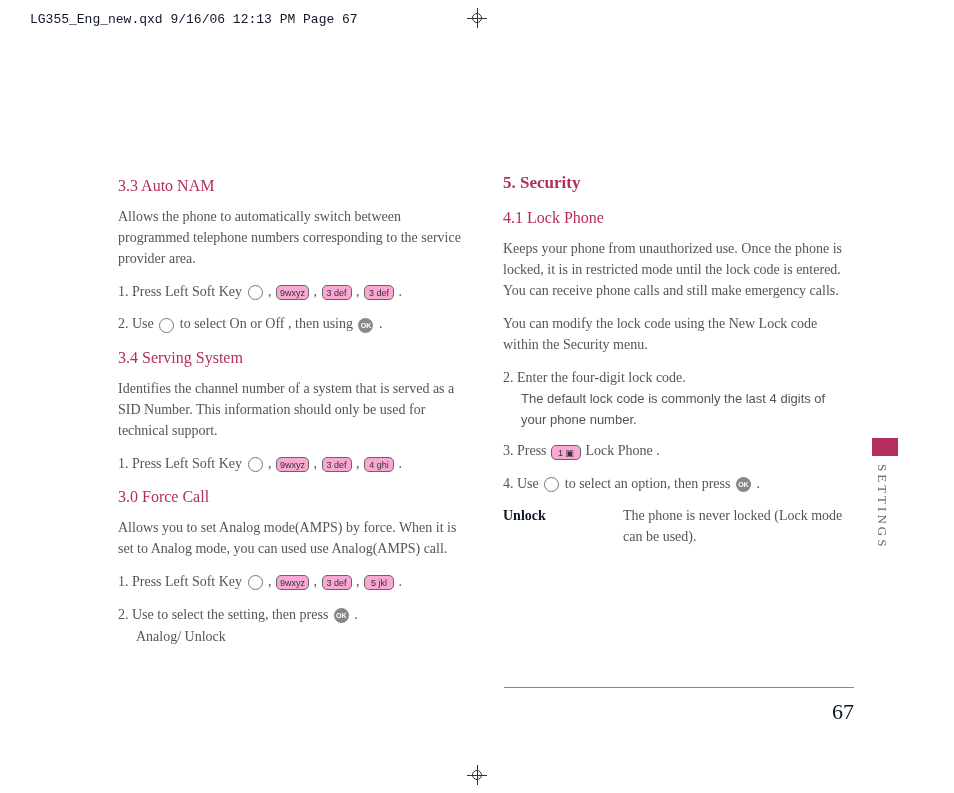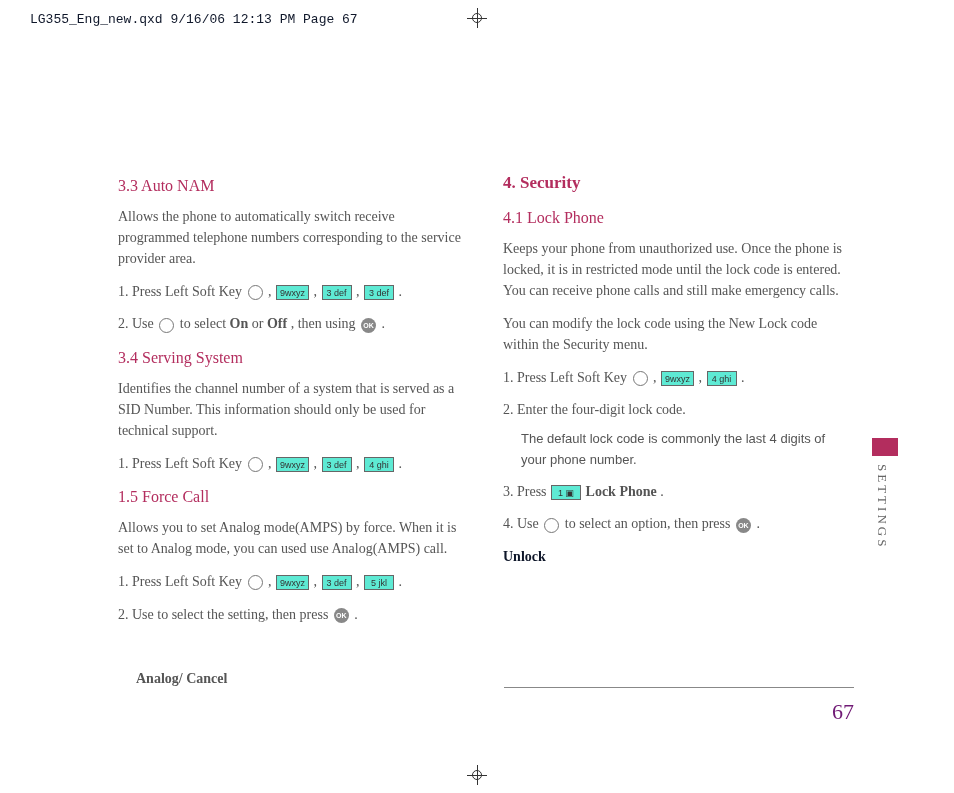--- a/index.html
+++ b/index.html
@@ -97,22 +97,22 @@
       line-height: 1.5;
     }
     .step {
       margin-bottom: 10px;
       line-height: 1.6;
     }
     .ikey {
       display: inline-block;
       vertical-align: middle;
       border: 1px solid #666;
-      border-radius: 0;
-      background: #5eead4;
+      border-radius: 5px;
+      background: #f9a8d4;
       height: 15px;
       min-width: 30px;
       font-size: 9px;
       line-height: 14px;
       text-align: center;
       padding: 0 3px;
       font-family: Arial, sans-serif;
       color: #333;
       margin: 0 1px;
     }
@@ -135,21 +135,21 @@
       border-radius: 50%;
       background: #888;
       color: #fff;
       font-size: 7px;
       line-height: 15px;
       text-align: center;
       font-family: Arial, sans-serif;
       font-weight: bold;
       margin: 0 2px;
     }
-    .bold { font-weight: bold; margin-top: 42px; }
+    .bold { font-weight: normal; }
     .condensed { font-family: Arial, sans-serif; font-size: 13px; }
     .unlock-row { display: flex; gap: 20px; }
     .unlock-label { color: #0f172a; font-weight: bold; font-family: Georgia, serif; width: 100px; flex-shrink: 0; }
     .unlock-desc { flex: 1; }
     .side-tab {
       position: absolute;
       right: 62px;
       top: 438px;
       width: 20px;
     }
@@ -172,21 +172,21 @@
       right: 100px;
       width: 350px;
       border-top: 1px solid #888;
     }
     .page-num {
       position: absolute;
       bottom: 65px;
       right: 100px;
       font-family: Georgia, serif;
       font-size: 22px;
-      color: #701a75;
+      color: #0f172a;
     }
     .indent { padding-left: 18px; }
   </style>
 </head>
 <body>
 
 <div class="doc-header">LG355_Eng_new.qxd  9/16/06  12:13 PM  Page 67</div>
 
 <div class="crop-top">
     <div class="crop-mark">
@@ -195,21 +195,21 @@
   </div>
 <div class="crop-bottom">
     <div class="crop-mark">
       <div class="circle"></div>
     </div>
   </div>
 
 <div class="content-area">
   <div class="column">
     <div class="h-minor">3.3 Auto NAM</div>
-    <p>Allows the phone to automatically switch receive programmed telephone numbers corresponding to the service provider area.</p>
+    <p>Allows the phone to automatically switch between programmed telephone numbers corresponding to the service provider area.</p>
     <div class="step">
       <span>1. Press Left Soft Key </span>
       <span class="iround"></span>
       <span> , </span>
       <span class="ikey">9wxyz</span>
       <span> , </span>
       <span class="ikey">3 def</span>
       <span> , </span>
       <span class="ikey">3 def</span>
       <span> .</span>
@@ -233,77 +233,69 @@
       <span class="iround"></span>
       <span> , </span>
       <span class="ikey">9wxyz</span>
       <span> , </span>
       <span class="ikey">3 def</span>
       <span> , </span>
       <span class="ikey">4 ghi</span>
       <span> .</span>
     </div>
 
-    <div class="h-minor">1.5 Force Call</div>
+    <div class="h-minor">3.0 Force Call</div>
     <p>Allows you to set Analog mode(AMPS) by force. When it is set to Analog mode, you can used use Analog(AMPS) call.</p>
     <div class="step">
       <span>1. Press Left Soft Key </span>
       <span class="iround"></span>
       <span> , </span>
       <span class="ikey">9wxyz</span>
       <span> , </span>
       <span class="ikey">3 def</span>
       <span> , </span>
       <span class="ikey">5 jkl</span>
       <span> .</span>
     </div>
     <div class="step">
       <span>2. Use  to select the setting, then press </span>
       <span class="iok">OK</span>
       <span> .</span>
-      <div class="indent bold">Analog/ Cancel</div>
+      <div class="indent bold">Analog/ Unlock</div>
     </div>
   </div>
 
   <div class="column">
-    <div class="h-major">4. Security</div>
+    <div class="h-major">5. Security</div>
 
     <div class="h-minor">4.1 Lock Phone</div>
     <p>Keeps your phone from unauthorized use. Once the phone is locked, it is in restricted mode until the lock code is entered. You can receive phone calls and still make emergency calls.</p>
     <p>You can modify the lock code using the New Lock code within the Security menu.</p>
 
     <div class="step">
-      <span>1. Press Left Soft Key </span>
-      <span class="iround"></span>
-      <span> , </span>
-      <span class="ikey">9wxyz</span>
-      <span> , </span>
-      <span class="ikey">4 ghi</span>
-      <span> .</span>
-    </div>
-    <div class="step">
       <div>2. Enter the four-digit lock code.</div>
-      <div class="indent condensed" style="margin-top:8px">The default lock code is commonly the last 4 digits of your phone number.</div>
+      <div class="indent condensed" style="margin-top:0">The default lock code is commonly the last 4 digits of your phone number.</div>
     </div>
     <div class="step">
       <span>3. Press </span>
       <span class="ikey">1 ▣</span>
       <span> </span>
       <span class="bold">Lock Phone</span>
       <span>.</span>
     </div>
     <div class="step">
       <span>4. Use </span>
       <span class="iround"></span>
       <span> to select an option, then press </span>
       <span class="iok">OK</span>
       <span> .</span>
     </div>
     <div class="unlock-row">
       <div class="unlock-label">Unlock</div>
+      <div class="unlock-desc">The phone is never locked (Lock mode can be used).</div>
     </div>
   </div>
 </div>
 
 <div class="side-tab">
   <div class="red-block"></div>
   <div class="side-text">SETTINGS</div>
 </div>
 
 <div class="footer-line"></div>

